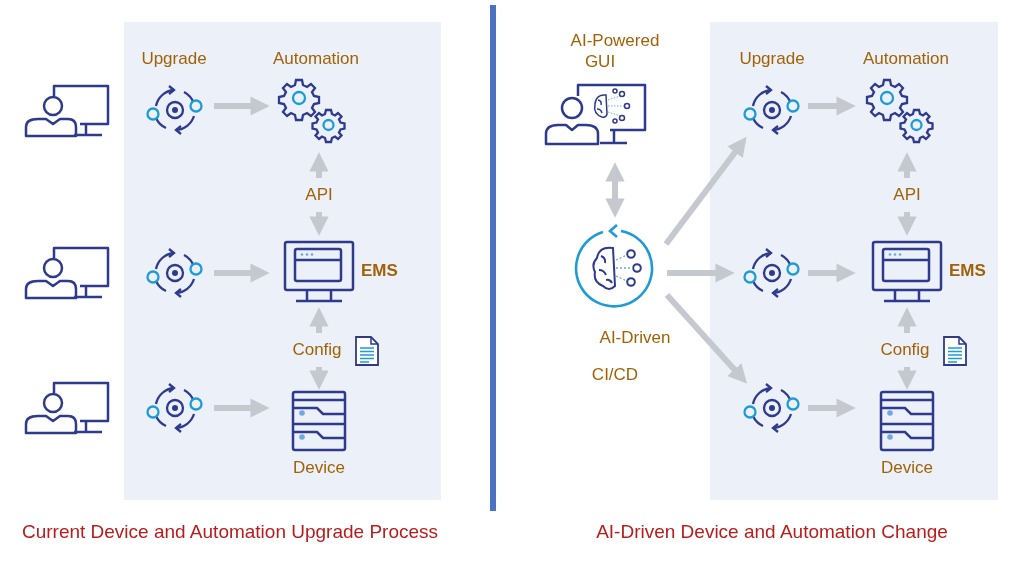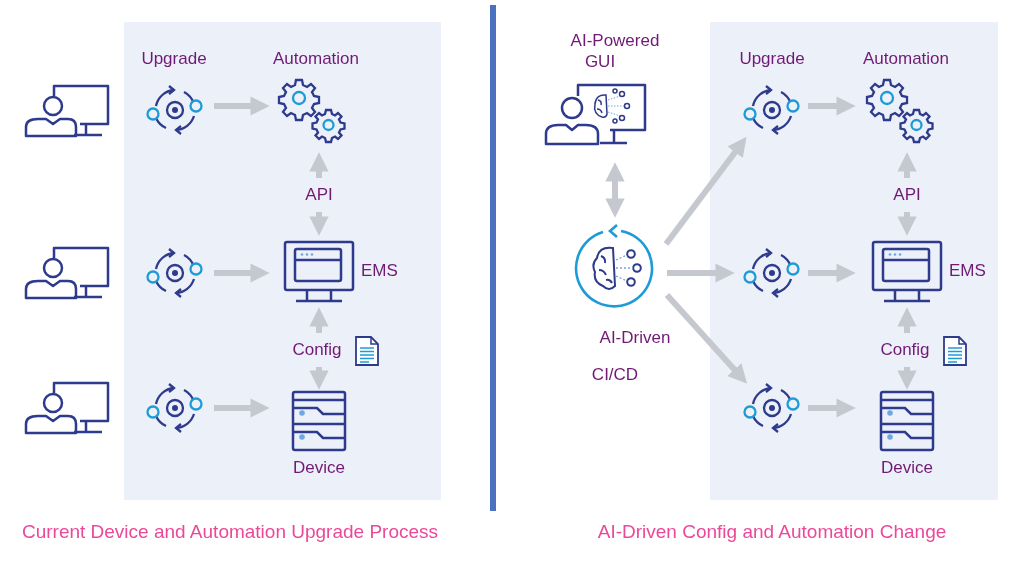--- a/index.html
+++ b/index.html
@@ -2,23 +2,23 @@
 <html><head>
 <meta charset="utf-8">
 <style>
   html, body { margin: 0; padding: 0; background: #ffffff; }
   body { width: 1024px; height: 576px; position: relative; overflow: hidden;
          font-family: "Liberation Sans", "DejaVu Sans", sans-serif; }
   .panel { position: absolute; background: #ecf0f8; }
   #panel-left { left: 124px; top: 22px; width: 317px; height: 478px; }
   #panel-right { left: 710px; top: 22px; width: 288px; height: 478px; }
   #divider { position: absolute; left: 490px; top: 5px; width: 6px; height: 506px; background: #4a72c0; }
-  .lbl { position: absolute; color: #701a75; font-size: 17px; text-align: center; white-space: nowrap; line-height: 22px; }
-  .lbl.left { text-align: right; }
-  .caption { position: absolute; color: #ec4899; font-size: 19px; text-align: center; line-height: 24px; }
+  .lbl { position: absolute; color: #a16207; font-size: 17px; text-align: center; white-space: nowrap; line-height: 22px; }
+  .lbl.left { text-align: right; font-weight: bold; }
+  .caption { position: absolute; color: #b91c1c; font-size: 19px; text-align: center; line-height: 24px; }
   svg.layer { position: absolute; left: 0; top: 0; width: 1024px; height: 576px; overflow: visible; }
   .icon { position: absolute; }
 </style>
 </head>
 <body>
 
 <div class="panel" id="panel-left"></div>
 <div class="panel" id="panel-right"></div>
 <div id="divider"></div>
 
@@ -318,13 +318,13 @@
 <div class="lbl" style="left:556px;top:364px;width:118px">CI/CD</div>
 
 <div class="lbl" style="left:724px;top:48px;width:96px">Upgrade</div>
 <div class="lbl" style="left:845px;top:48px;width:122px">Automation</div>
 <div class="lbl" style="left:882px;top:184px;width:50px">API</div>
 <div class="lbl left" style="left:949px;top:260px">EMS</div>
 <div class="lbl" style="left:870px;top:339px;width:70px">Config</div>
 <div class="lbl" style="left:868px;top:457px;width:78px">Device</div>
 
 <div class="caption" style="left:20px;top:520px;width:420px">Current Device and Automation Upgrade Process</div>
-<div class="caption" style="left:560px;top:520px;width:424px">AI-Driven Config and Automation Change</div>
+<div class="caption" style="left:560px;top:520px;width:424px">AI-Driven Device and Automation Change</div>
 
 </body></html>

